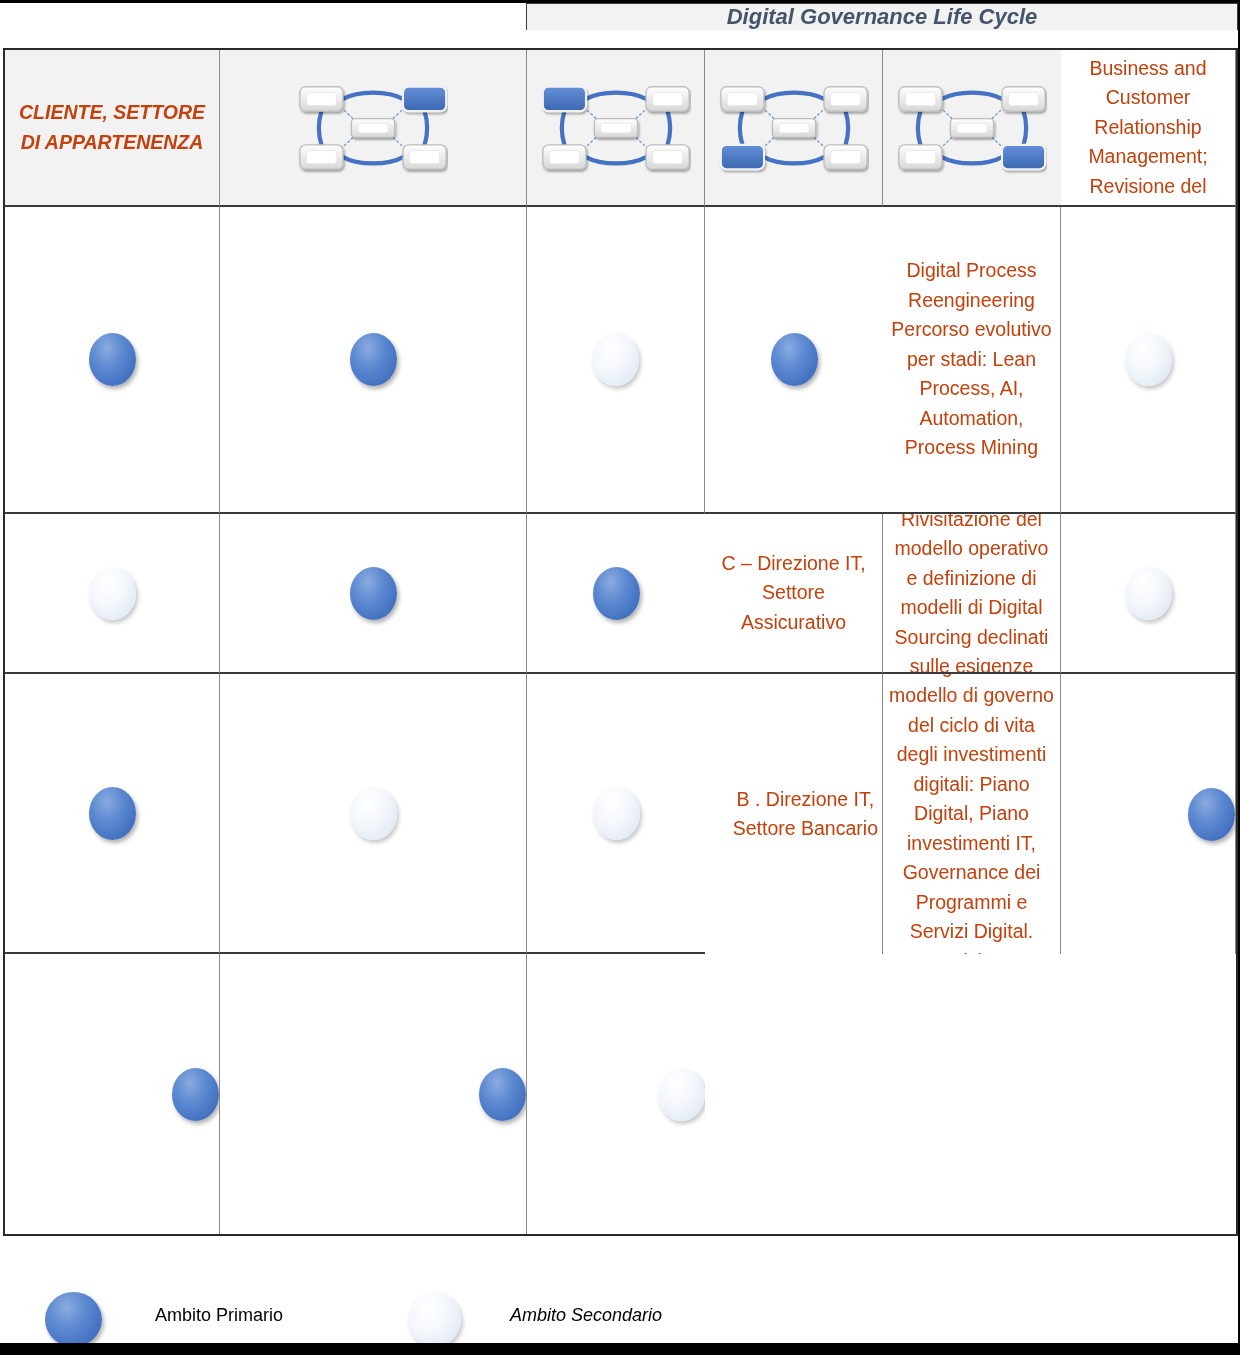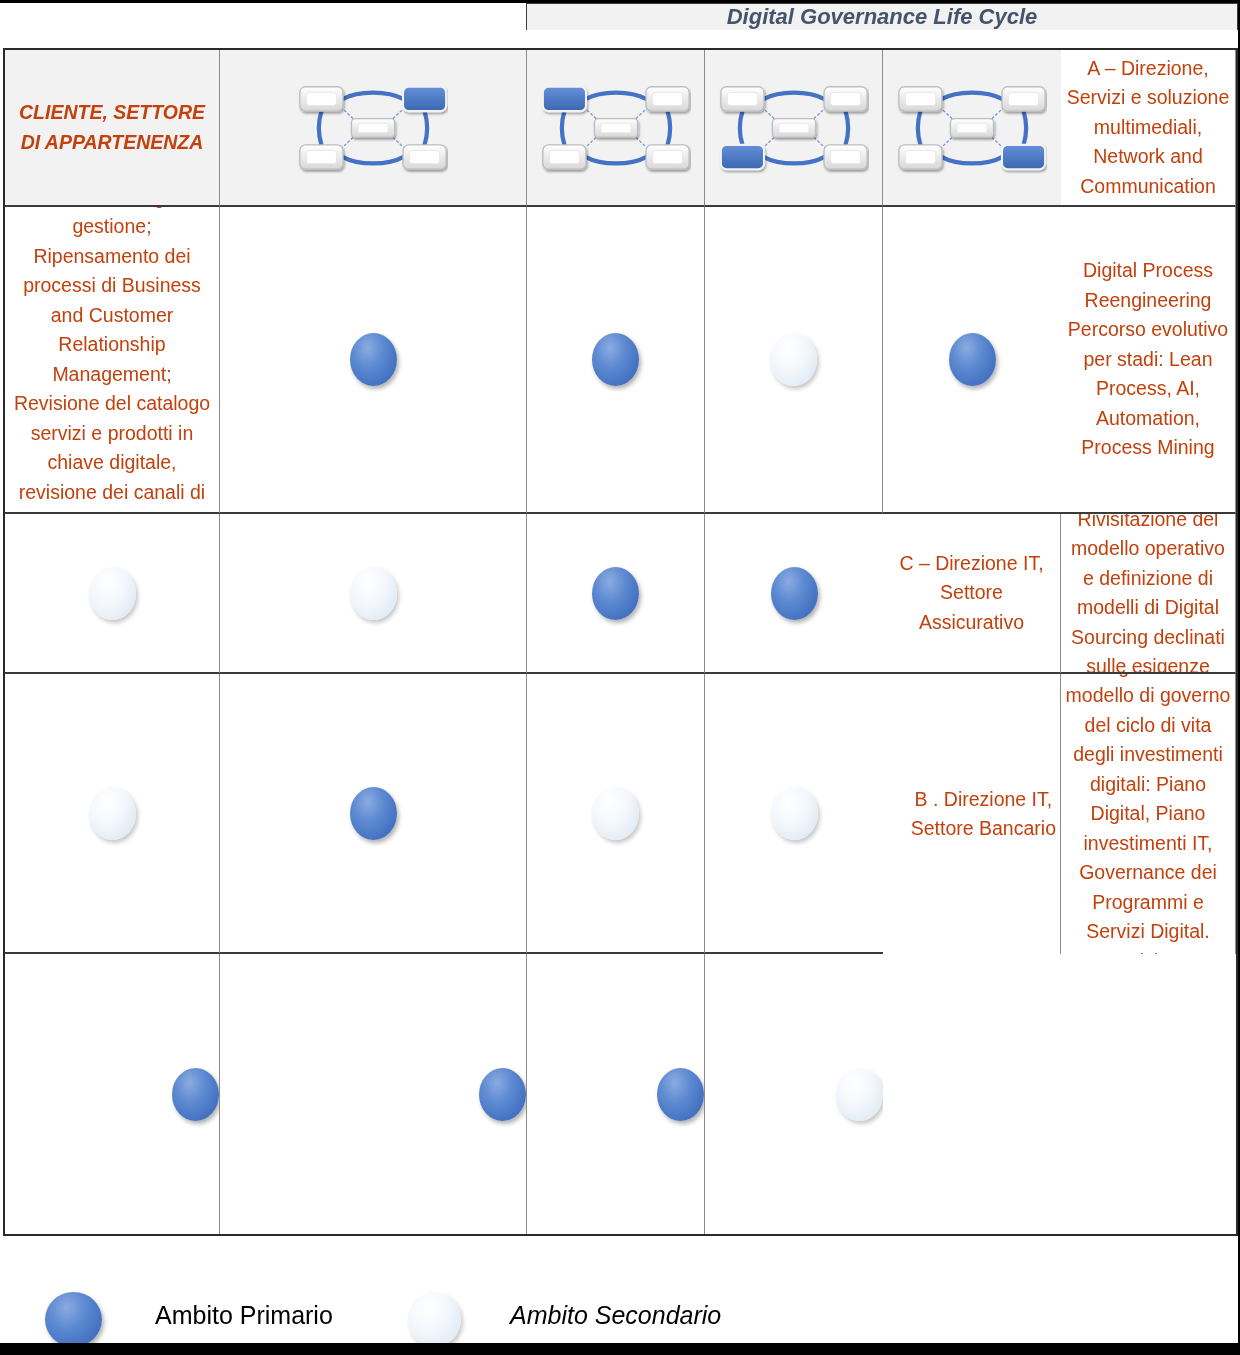--- a/index.html
+++ b/index.html
@@ -47,21 +47,21 @@
     width:47px;height:53px;
     background:radial-gradient(ellipse at 38% 28%, #ffffff 0%, #f3f7fc 45%, #e2eaf4 78%, #c9d5e4 100%);
     box-shadow:2px 3px 4px rgba(0,0,0,0.22);
   }
 
   .legend{position:absolute;left:0;top:1286px;width:1240px;height:58px;}
   .legend .dot{position:absolute;top:6px;}
   .legend .dot.primario{width:57px;height:55px;left:45px;}
   .legend .dot.secondario{width:53px;height:55px;left:408px;}
   .legend-label{position:absolute;top:0;height:58px;display:flex;align-items:center;
-    font-size:25px;color:#000;}
+    font-size:18px;color:#000;}
   #legend-primario-label{left:155px;}
   #legend-secondario-label{left:510px;font-style:italic;}
 
   .icon-wrap{width:152px;height:90px;display:flex;align-items:center;justify-content:center;}
 </style>
 </head>
 <body>
 
 <div class="topline"></div>
 
@@ -211,25 +211,20 @@
           <rect x="112" y="5" width="46" height="26" rx="6" fill="url(#gW)" stroke="#bdbdbd" stroke-width="1.4" filter="url(#ds)"></rect>
           <rect x="119" y="11" width="32" height="14" rx="3" fill="#ffffff" stroke="#e8e8e8" stroke-width="1"></rect>
           <rect x="2" y="67" width="46" height="26" rx="6" fill="url(#gW)" stroke="#bdbdbd" stroke-width="1.4" filter="url(#ds)"></rect>
           <rect x="9" y="73" width="32" height="14" rx="3" fill="#ffffff" stroke="#e8e8e8" stroke-width="1"></rect>
           <rect x="112" y="67" width="46" height="26" rx="6" fill="url(#gB)" stroke="#f2f2f2" stroke-width="2.2" filter="url(#ds)"></rect>
           <rect x="57" y="39" width="46" height="20" rx="4" fill="url(#gW)" stroke="#bdbdbd" stroke-width="1.4" filter="url(#ds)"></rect>
           <rect x="64" y="44" width="32" height="10" rx="2" fill="#ffffff" stroke="#e8e8e8" stroke-width="1"></rect>
         </svg>
       </div>
   </div>
-<div class="cell">
-      <span class="txt">A – Direzione,
-Servizi e soluzione multimediali,
-Network and Communication</span>
-    </div>
     <div class="cell">
       <span class="txt">Rivisitazione modello di servizio, strategie e gestione; Ripensamento dei processi di Business and Customer Relationship Management; Revisione del catalogo servizi e prodotti in chiave digitale, revisione dei canali di vendita e di comunicazione</span>
     </div>
     <div class="cell">
       <div class="dot primario"></div>
     </div>
     <div class="cell">
       <div class="dot primario"></div>
     </div>
     <div class="cell">

